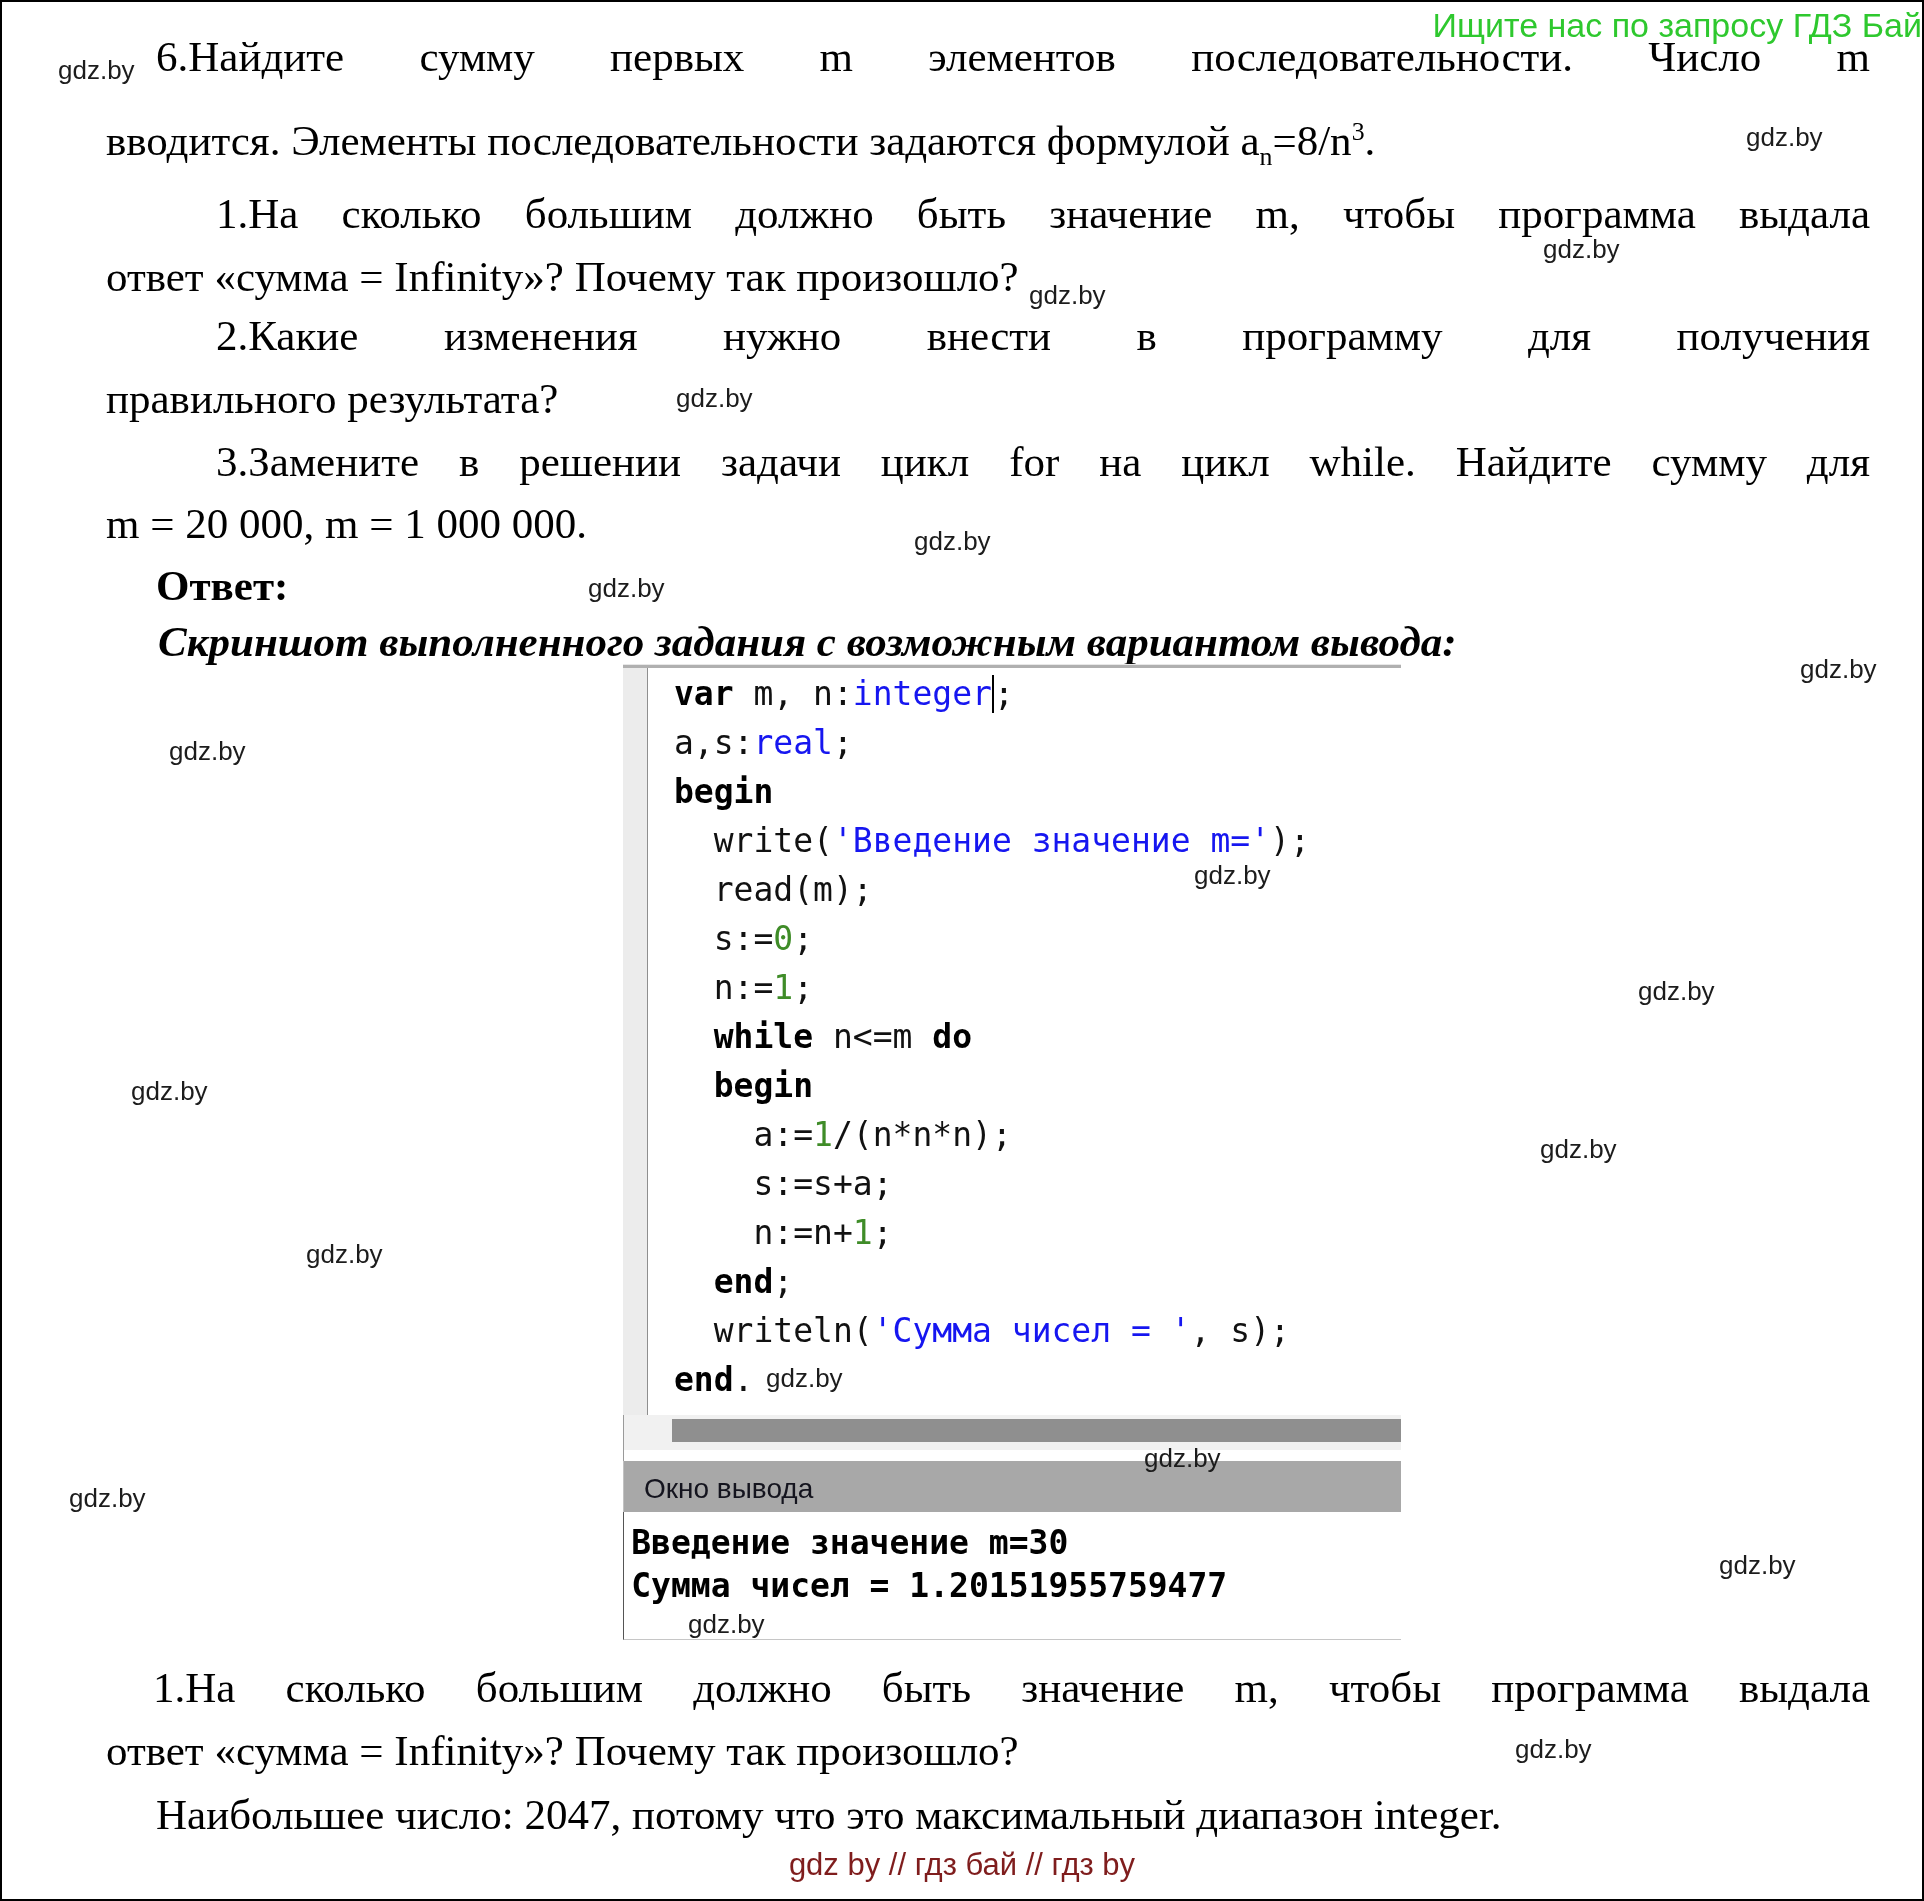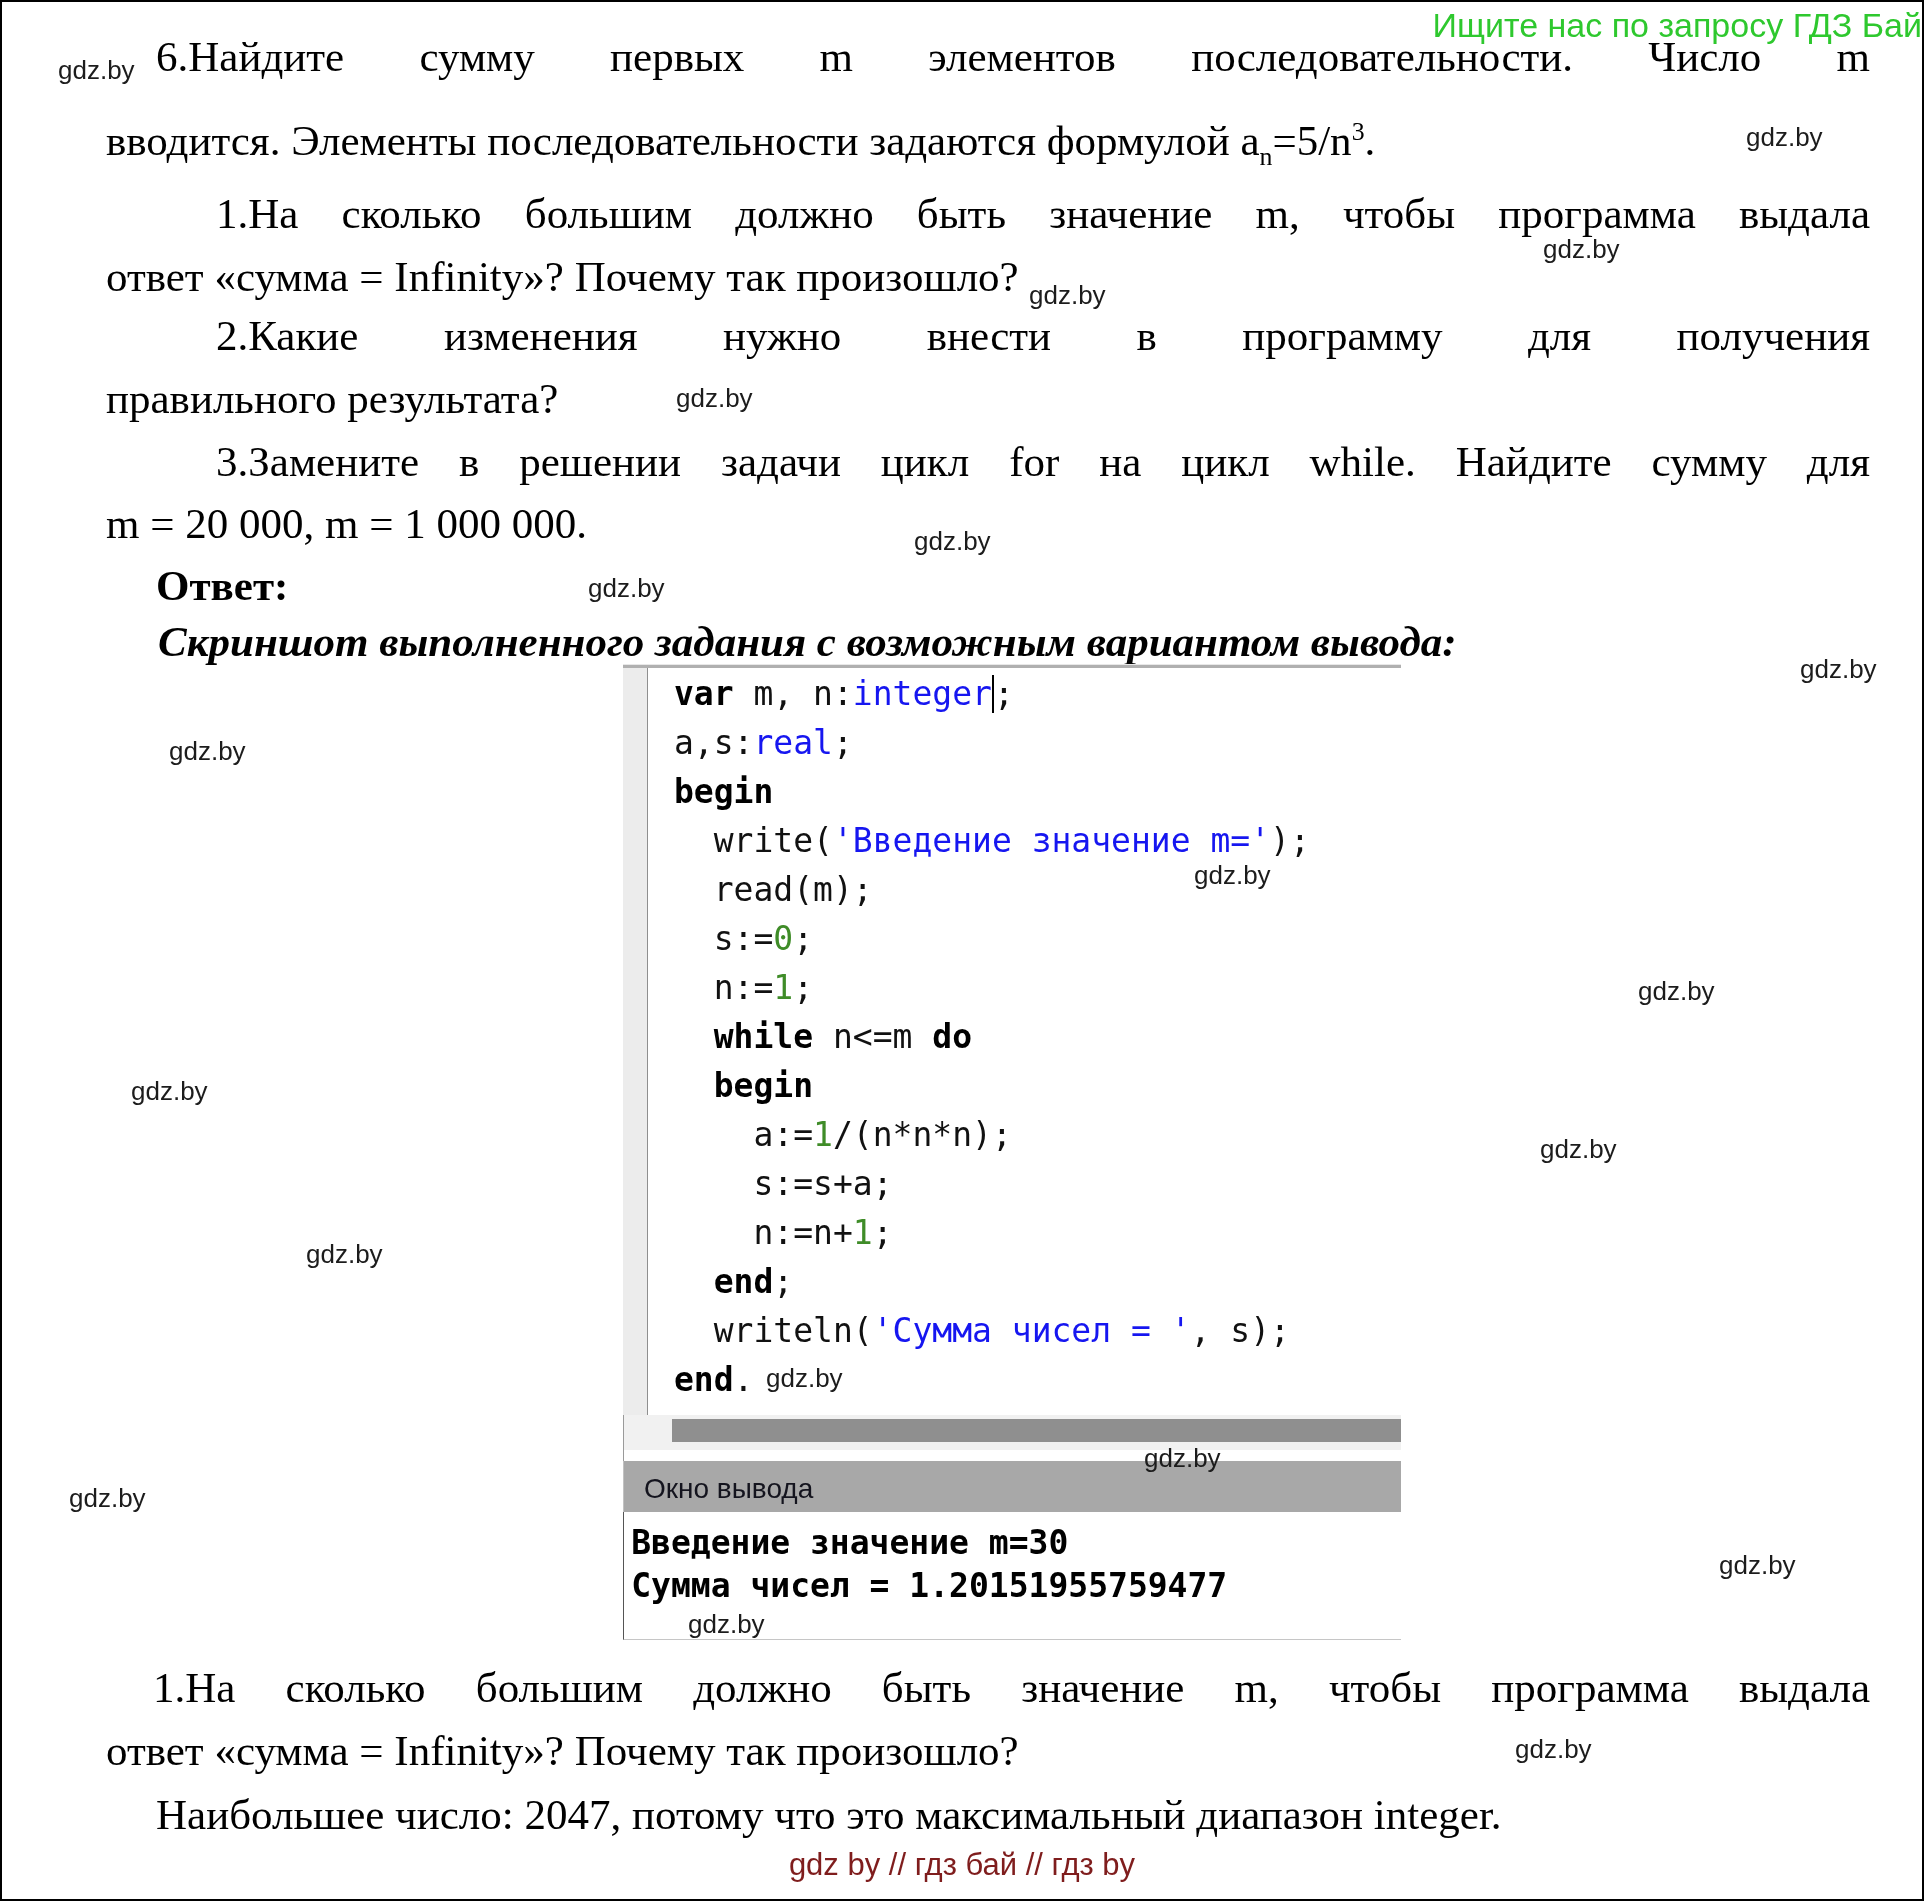--- a/index.html
+++ b/index.html
@@ -65,21 +65,21 @@
 </style>
 </head>
 <body>
 
 <div id="page">
 
   <div id="banner" style="color: rgb(46, 200, 46); text-align: right;">Ищите нас по запросу ГДЗ Бай</div>
 
   <div id="task-lines">
       <div class="text-line justify" style="top: 27px; text-indent: 50px;">6.Найдите сумму первых m элементов последовательности. Число m</div>
-      <div class="text-line" style="top: 111px; text-indent: 0px;"><span>вводится. Элементы последовательности задаются формулой a</span><sub>n</sub><span>=5/n</span><sup>3</sup><span>.</span></div>
+      <div class="text-line" style="top: 111px; text-indent: 0px;"><span>вводится. Элементы последовательности задаются формулой a</span><sub>n</sub><span>=8/n</span><sup>3</sup><span>.</span></div>
       <div class="text-line justify" style="top: 184px; text-indent: 110px;">1.На сколько большим должно быть значение m, чтобы программа выдала</div>
       <div class="text-line" style="top: 247px; text-indent: 0px;">ответ «сумма = Infinity»? Почему так произошло?</div>
       <div class="text-line justify" style="top: 306px; text-indent: 110px;">2.Какие изменения нужно внести в программу для получения</div>
       <div class="text-line" style="top: 369px; text-indent: 0px;">правильного результата?</div>
       <div class="text-line justify" style="top: 432px; text-indent: 110px;">3.Замените в решении задачи цикл for на цикл while. Найдите сумму для</div>
       <div class="text-line" style="top: 494px; text-indent: 0px;">m = 20 000, m = 1 000 000.</div>
       <div class="text-line bold" style="top: 556px; text-indent: 50px;">Ответ:</div>
       <div class="text-line bold italic" style="top: 612px; text-indent: 52px;">Скриншот выполненного задания с возможным вариантом вывода:</div>
     </div>
 

